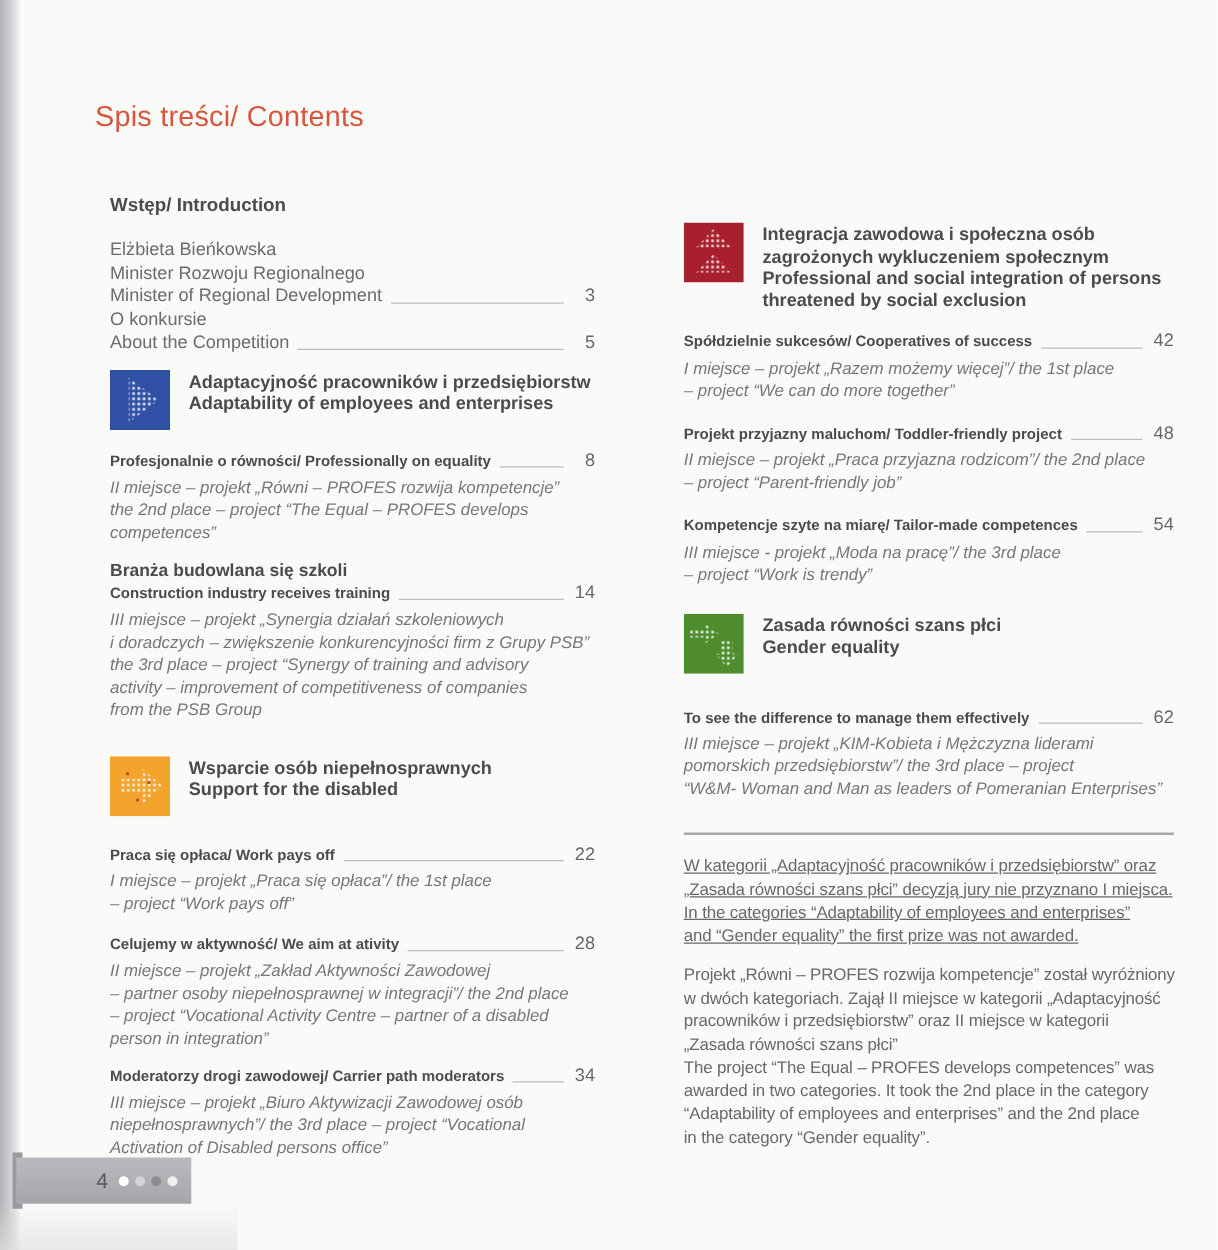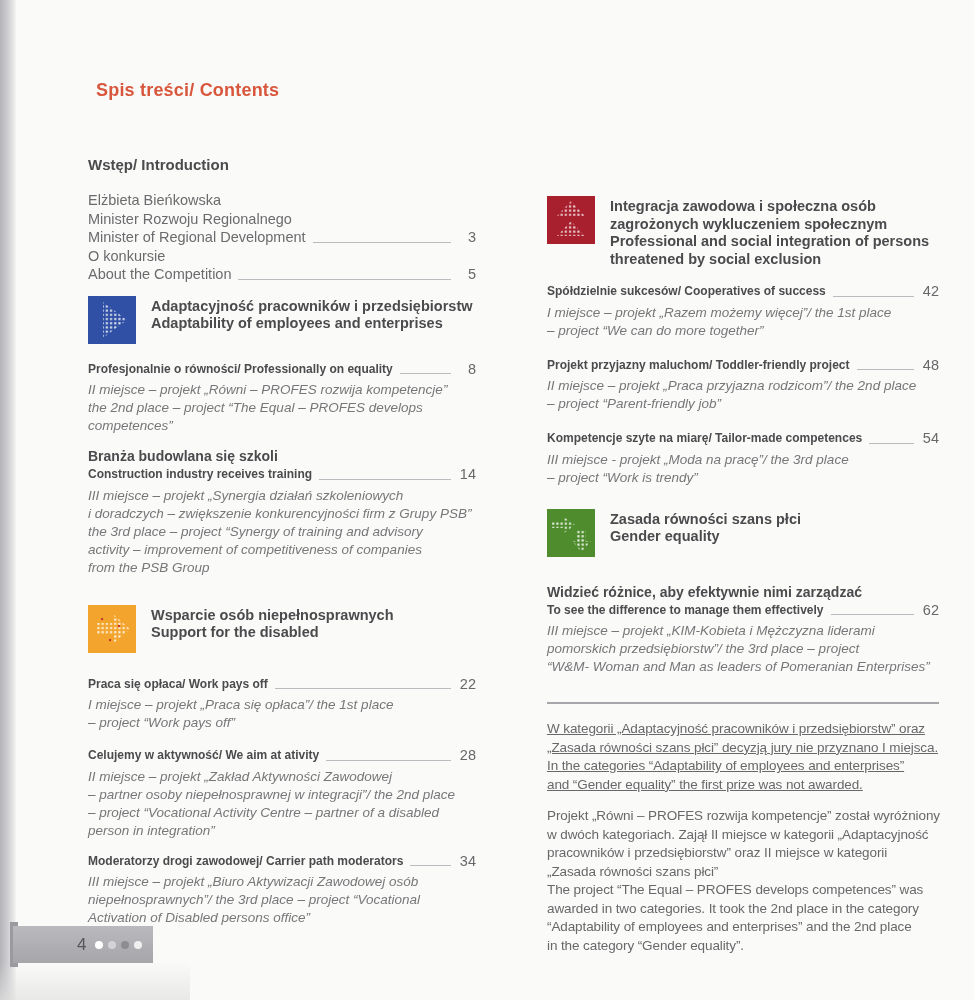--- a/index.html
+++ b/index.html
@@ -2,24 +2,24 @@
 <html><head>
 <meta charset="utf-8">
 <style>
   html,body{margin:0;padding:0;background:#ffffff;}
   .page{position:relative;width:974px;height:1000px;background:#fafaf8;overflow:hidden;
         font-family:"Liberation Sans","DejaVu Sans",sans-serif;color:#5a5a5d;}
   .scan-edge{position:absolute;left:0;top:0;width:16px;height:100%;
         background:linear-gradient(to right,#b4b4b8 0%,#c9c9cd 40%,#e3e3e3 80%,#f4f4f2 100%);}
   .bottom-shade{position:absolute;left:0;top:962px;width:190px;height:38px;
         background:linear-gradient(180deg,rgba(233,233,232,0) 0%,rgba(225,225,224,.7) 100%);}
-  .page-title{position:absolute;left:96px;top:80px;font-size:18px;letter-spacing:.2px;font-weight:bold;}
+  .page-title{position:absolute;left:76px;top:80px;font-size:23px;letter-spacing:.2px;}
   .col{position:absolute;}
   .col-left{left:88px;top:156px;width:388px;}
-  .col-right{left:547px;top:196px;width:392px;}
+  .col-right{left:547px;top:178px;width:392px;}
   .pre{white-space:pre;}
   .section-heading{font-size:15px;font-weight:bold;color:#4b4b4e;margin-bottom:18px;}
   .plain{font-size:14.5px;line-height:18.5px;color:#6b6b6e;}
   .toc-row{display:flex;align-items:flex-start;font-size:14.5px;line-height:18.5px;}
   .plain-title{color:#6b6b6e;white-space:nowrap;}
   .toc-title{font-weight:bold;color:#4b4b4e;white-space:nowrap;font-size:12px;}
   .toc-title-line1{font-weight:bold;color:#4b4b4e;font-size:14px;line-height:18px;white-space:nowrap;}
   .leader{flex:1;min-width:10px;border-bottom:1px solid #bcbcc0;margin:0 7px;align-self:flex-end;
           transform:translateY(-4px);}
   .pg{min-width:18px;text-align:right;color:#68686b;font-size:14.5px;}
@@ -217,21 +217,20 @@
           </defs>
         <rect width="48" height="48" fill="#4f8c2d"></rect>
         <path d="M5 13 H17 V8 L28 16 L17 24 V19 H5 Z" fill="url(#p4)"></path>
         <path d="M30 21 H39 V32 H44 L34.5 43 L25 32 H30 Z" fill="url(#p4)"></path>
       </svg>
       <div class="banner-title pre">Zasada równości szans płci
 Gender equality</div>
     </div>
 
     <div class="entry">
-      <div class="toc-title-line1">Widzieć różnice, aby efektywnie nimi zarządzać</div>
       <div class="toc-row">
         <span class="toc-title">To see the difference to manage them effectively</span>
         <span class="leader"></span>
         <span class="pg">62</span>
       </div>
       <div class="desc pre">III miejsce – projekt „KIM-Kobieta i Mężczyzna liderami
 pomorskich przedsiębiorstw”/ the 3rd place – project
 “W&amp;M- Woman and Man as leaders of Pomeranian Enterprises”</div>
     </div>
 

